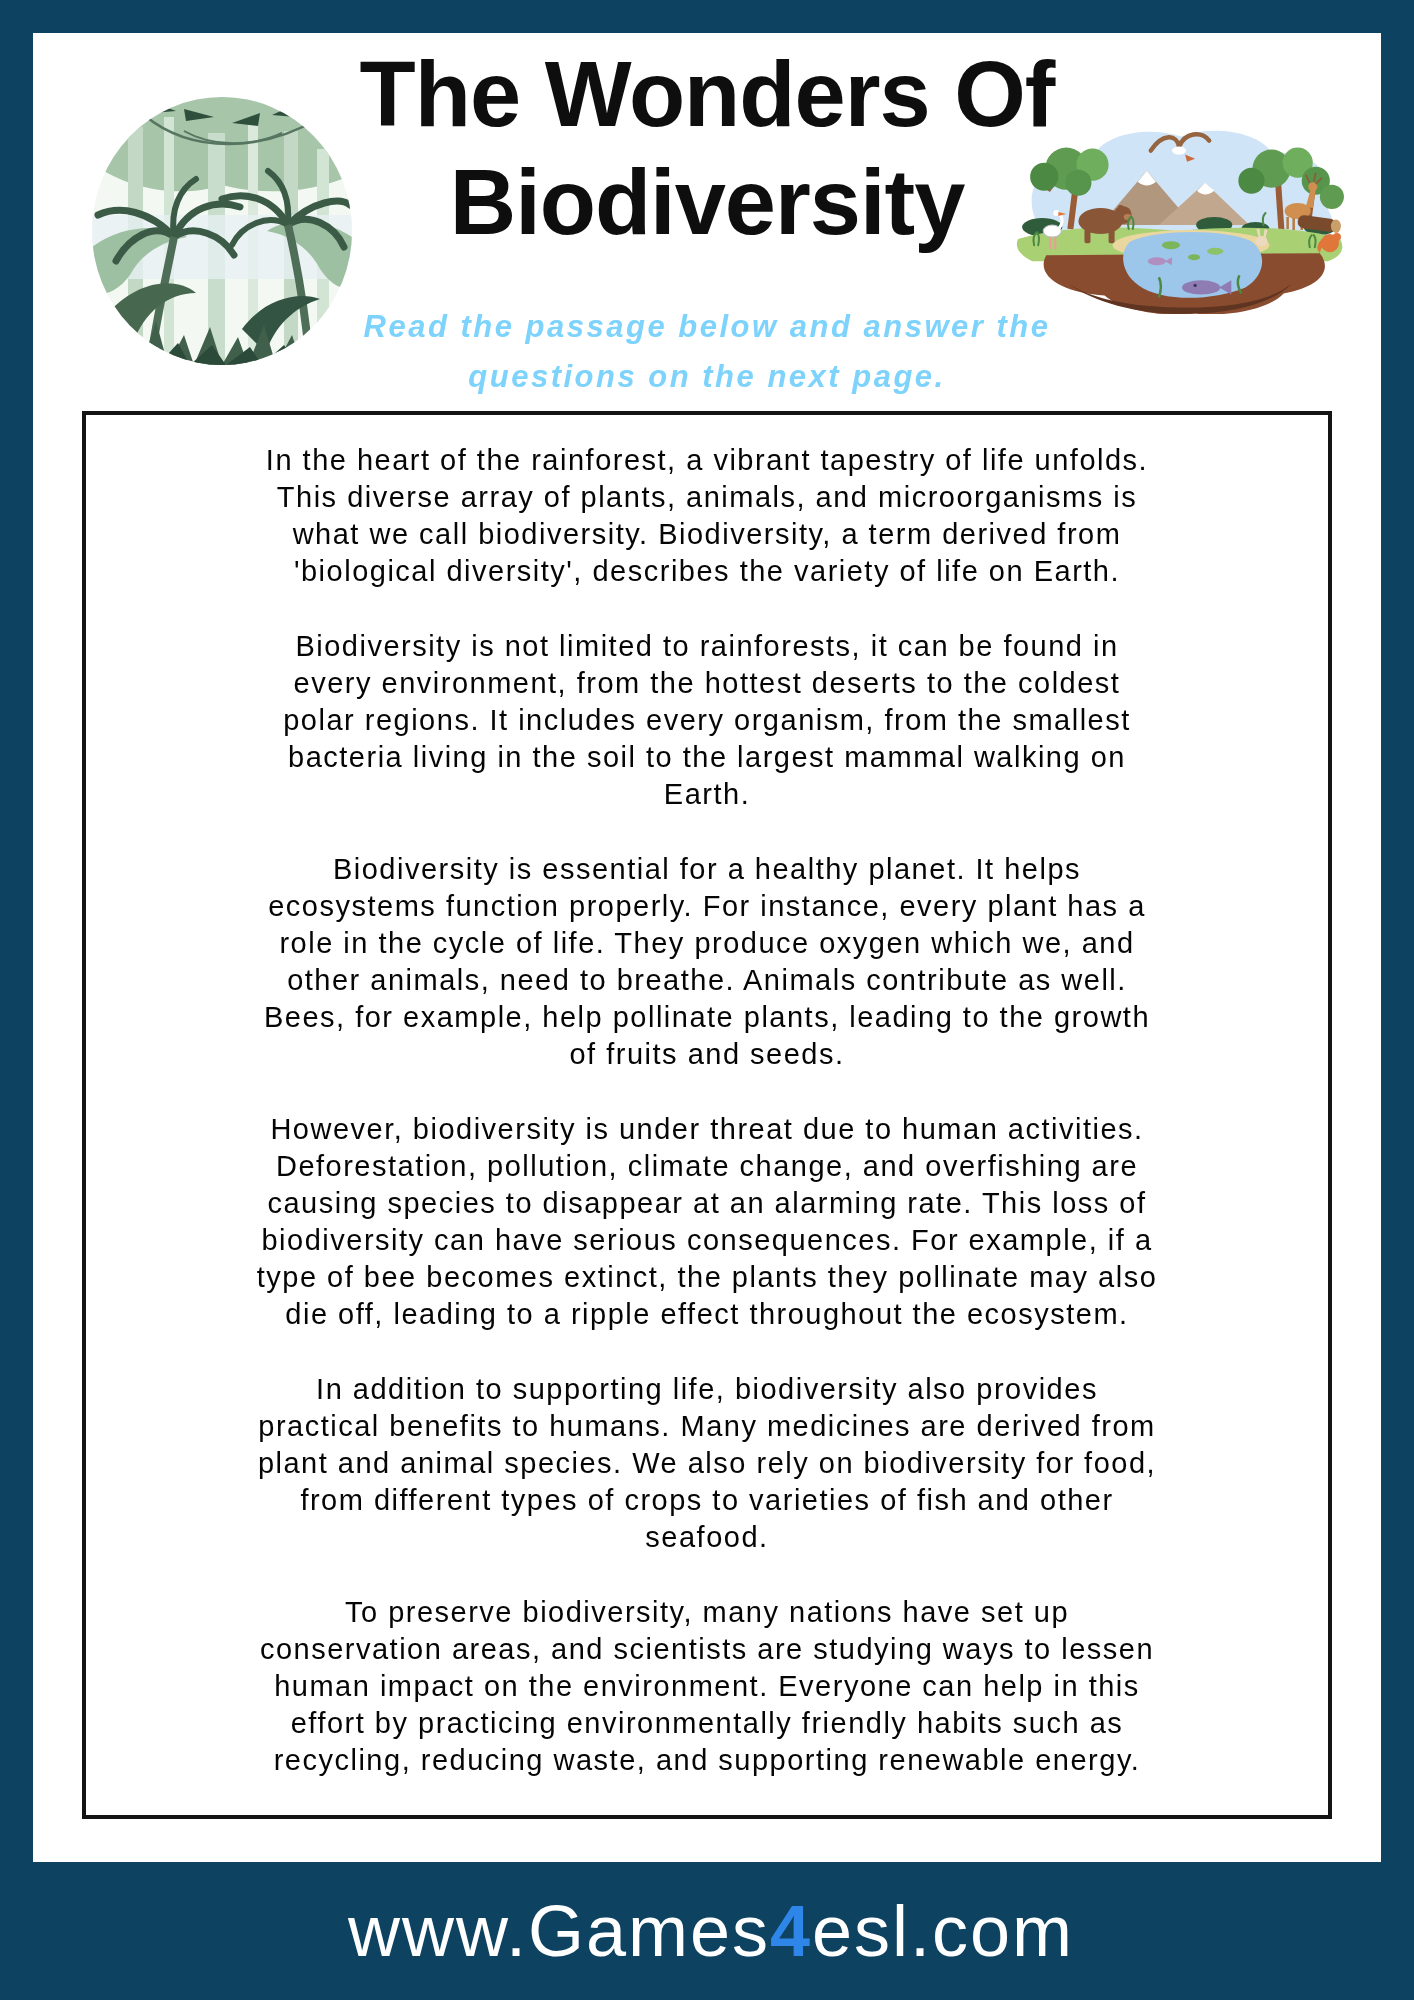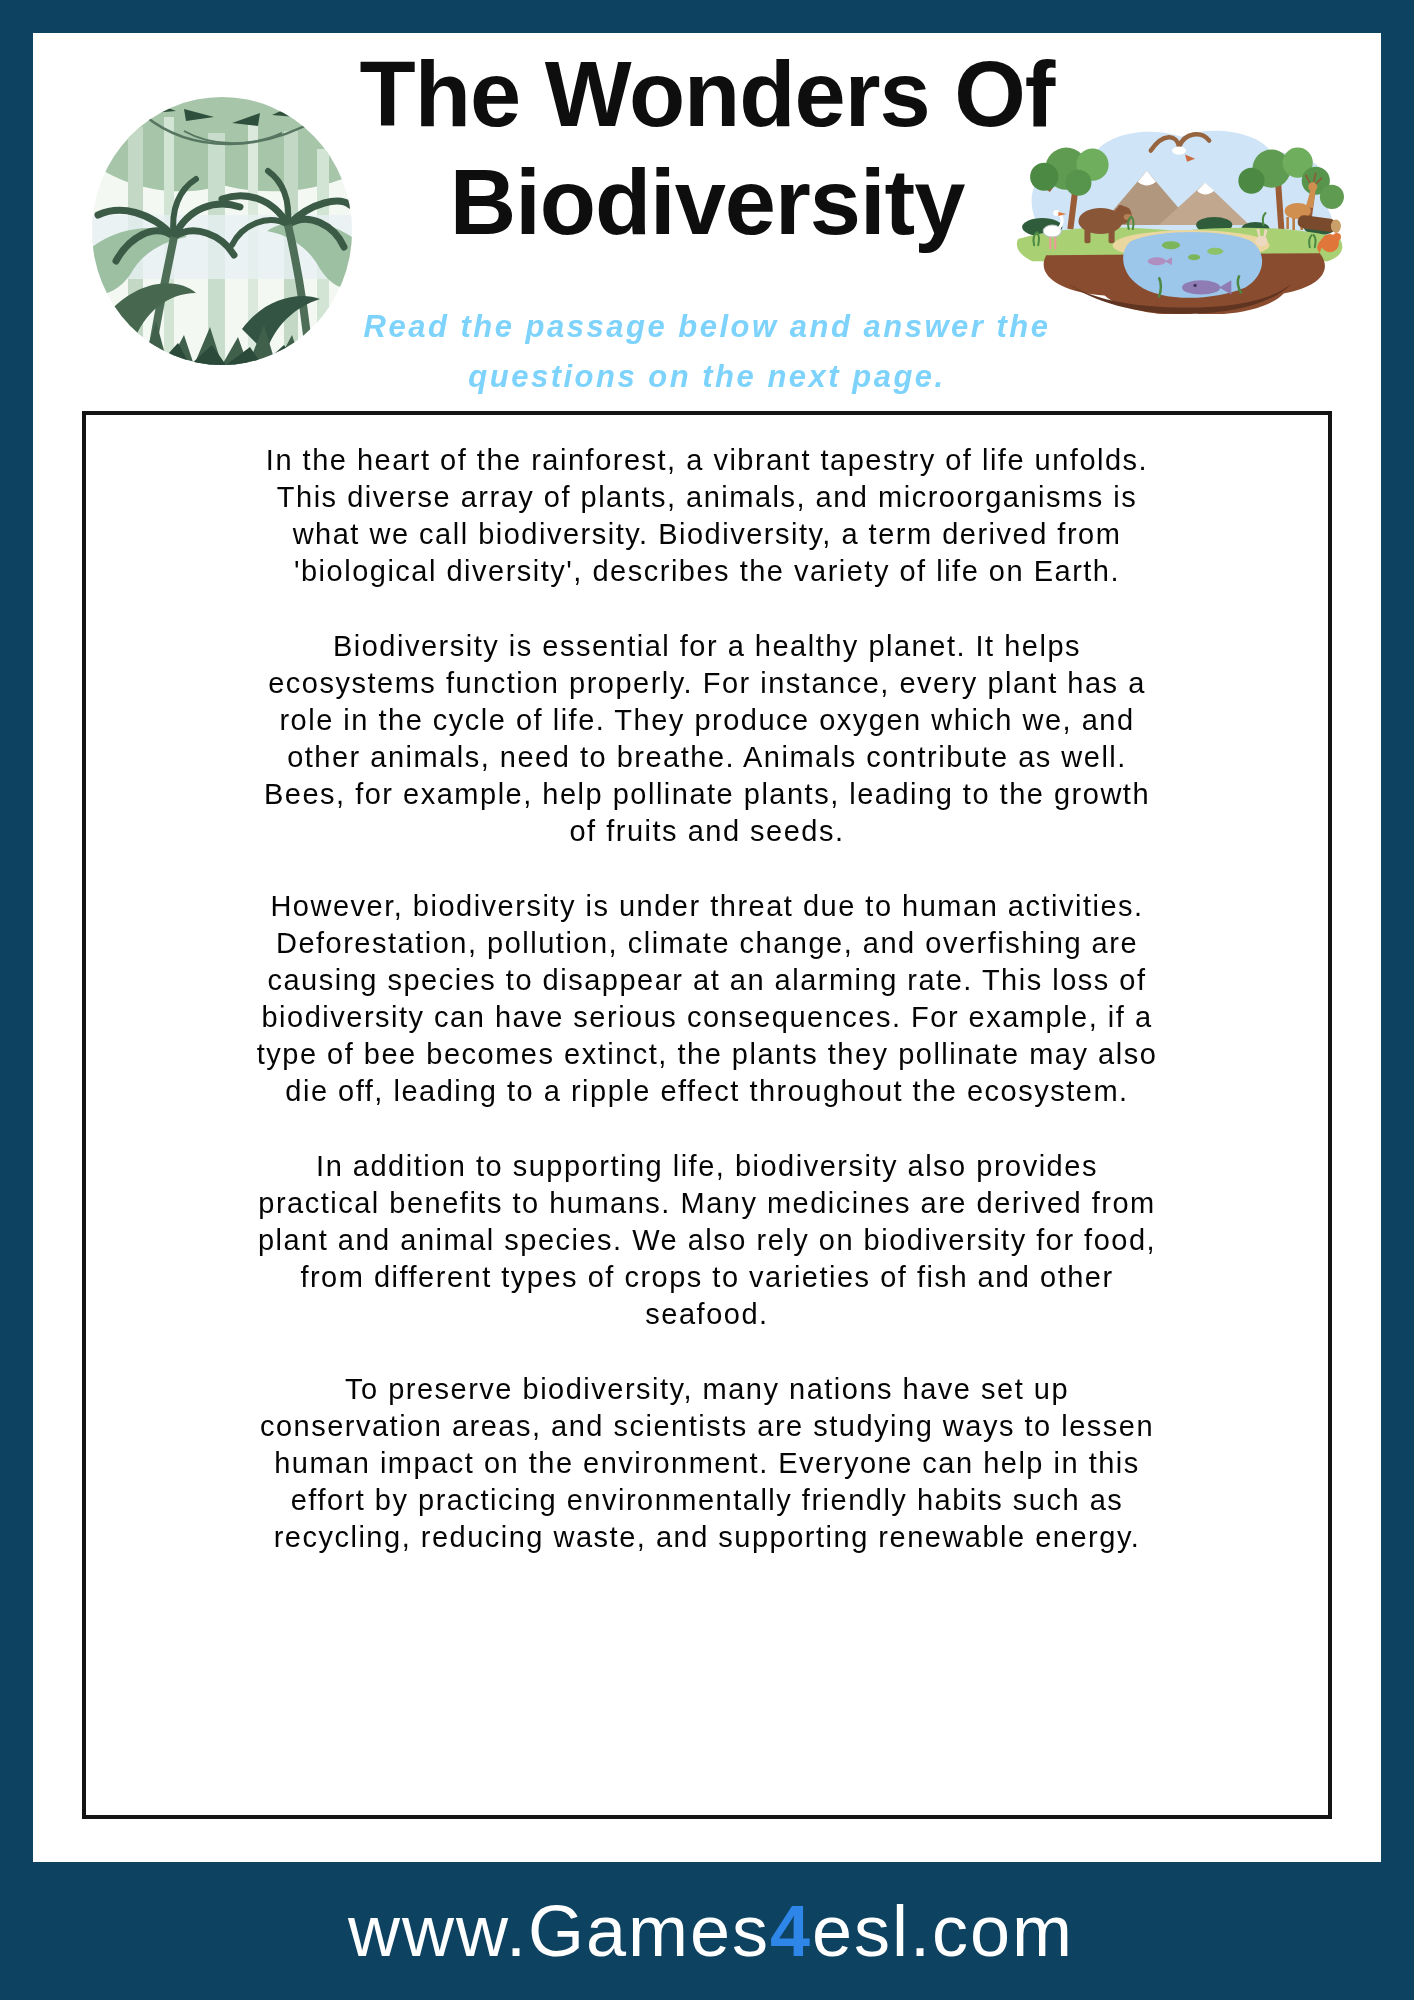--- a/index.html
+++ b/index.html
@@ -203,20 +203,25 @@
   </svg>
 
   <p class="subtitle">Read the passage below and answer the
 questions on the next page.</p>
 
   <div class="passage-box">
     <p class="para">In the heart of the rainforest, a vibrant tapestry of life unfolds.
 This diverse array of plants, animals, and microorganisms is
 what we call biodiversity. Biodiversity, a term derived from
 'biological diversity', describes the variety of life on Earth.</p>
+    <p class="para">Biodiversity is not limited to rainforests, it can be found in
+every environment, from the hottest deserts to the coldest
+polar regions. It includes every organism, from the smallest
+bacteria living in the soil to the largest mammal walking on
+Earth.</p>
     <p class="para">Biodiversity is essential for a healthy planet. It helps
 ecosystems function properly. For instance, every plant has a
 role in the cycle of life. They produce oxygen which we, and
 other animals, need to breathe. Animals contribute as well.
 Bees, for example, help pollinate plants, leading to the growth
 of fruits and seeds.</p>
     <p class="para">However, biodiversity is under threat due to human activities.
 Deforestation, pollution, climate change, and overfishing are
 causing species to disappear at an alarming rate. This loss of
 biodiversity can have serious consequences. For example, if a

